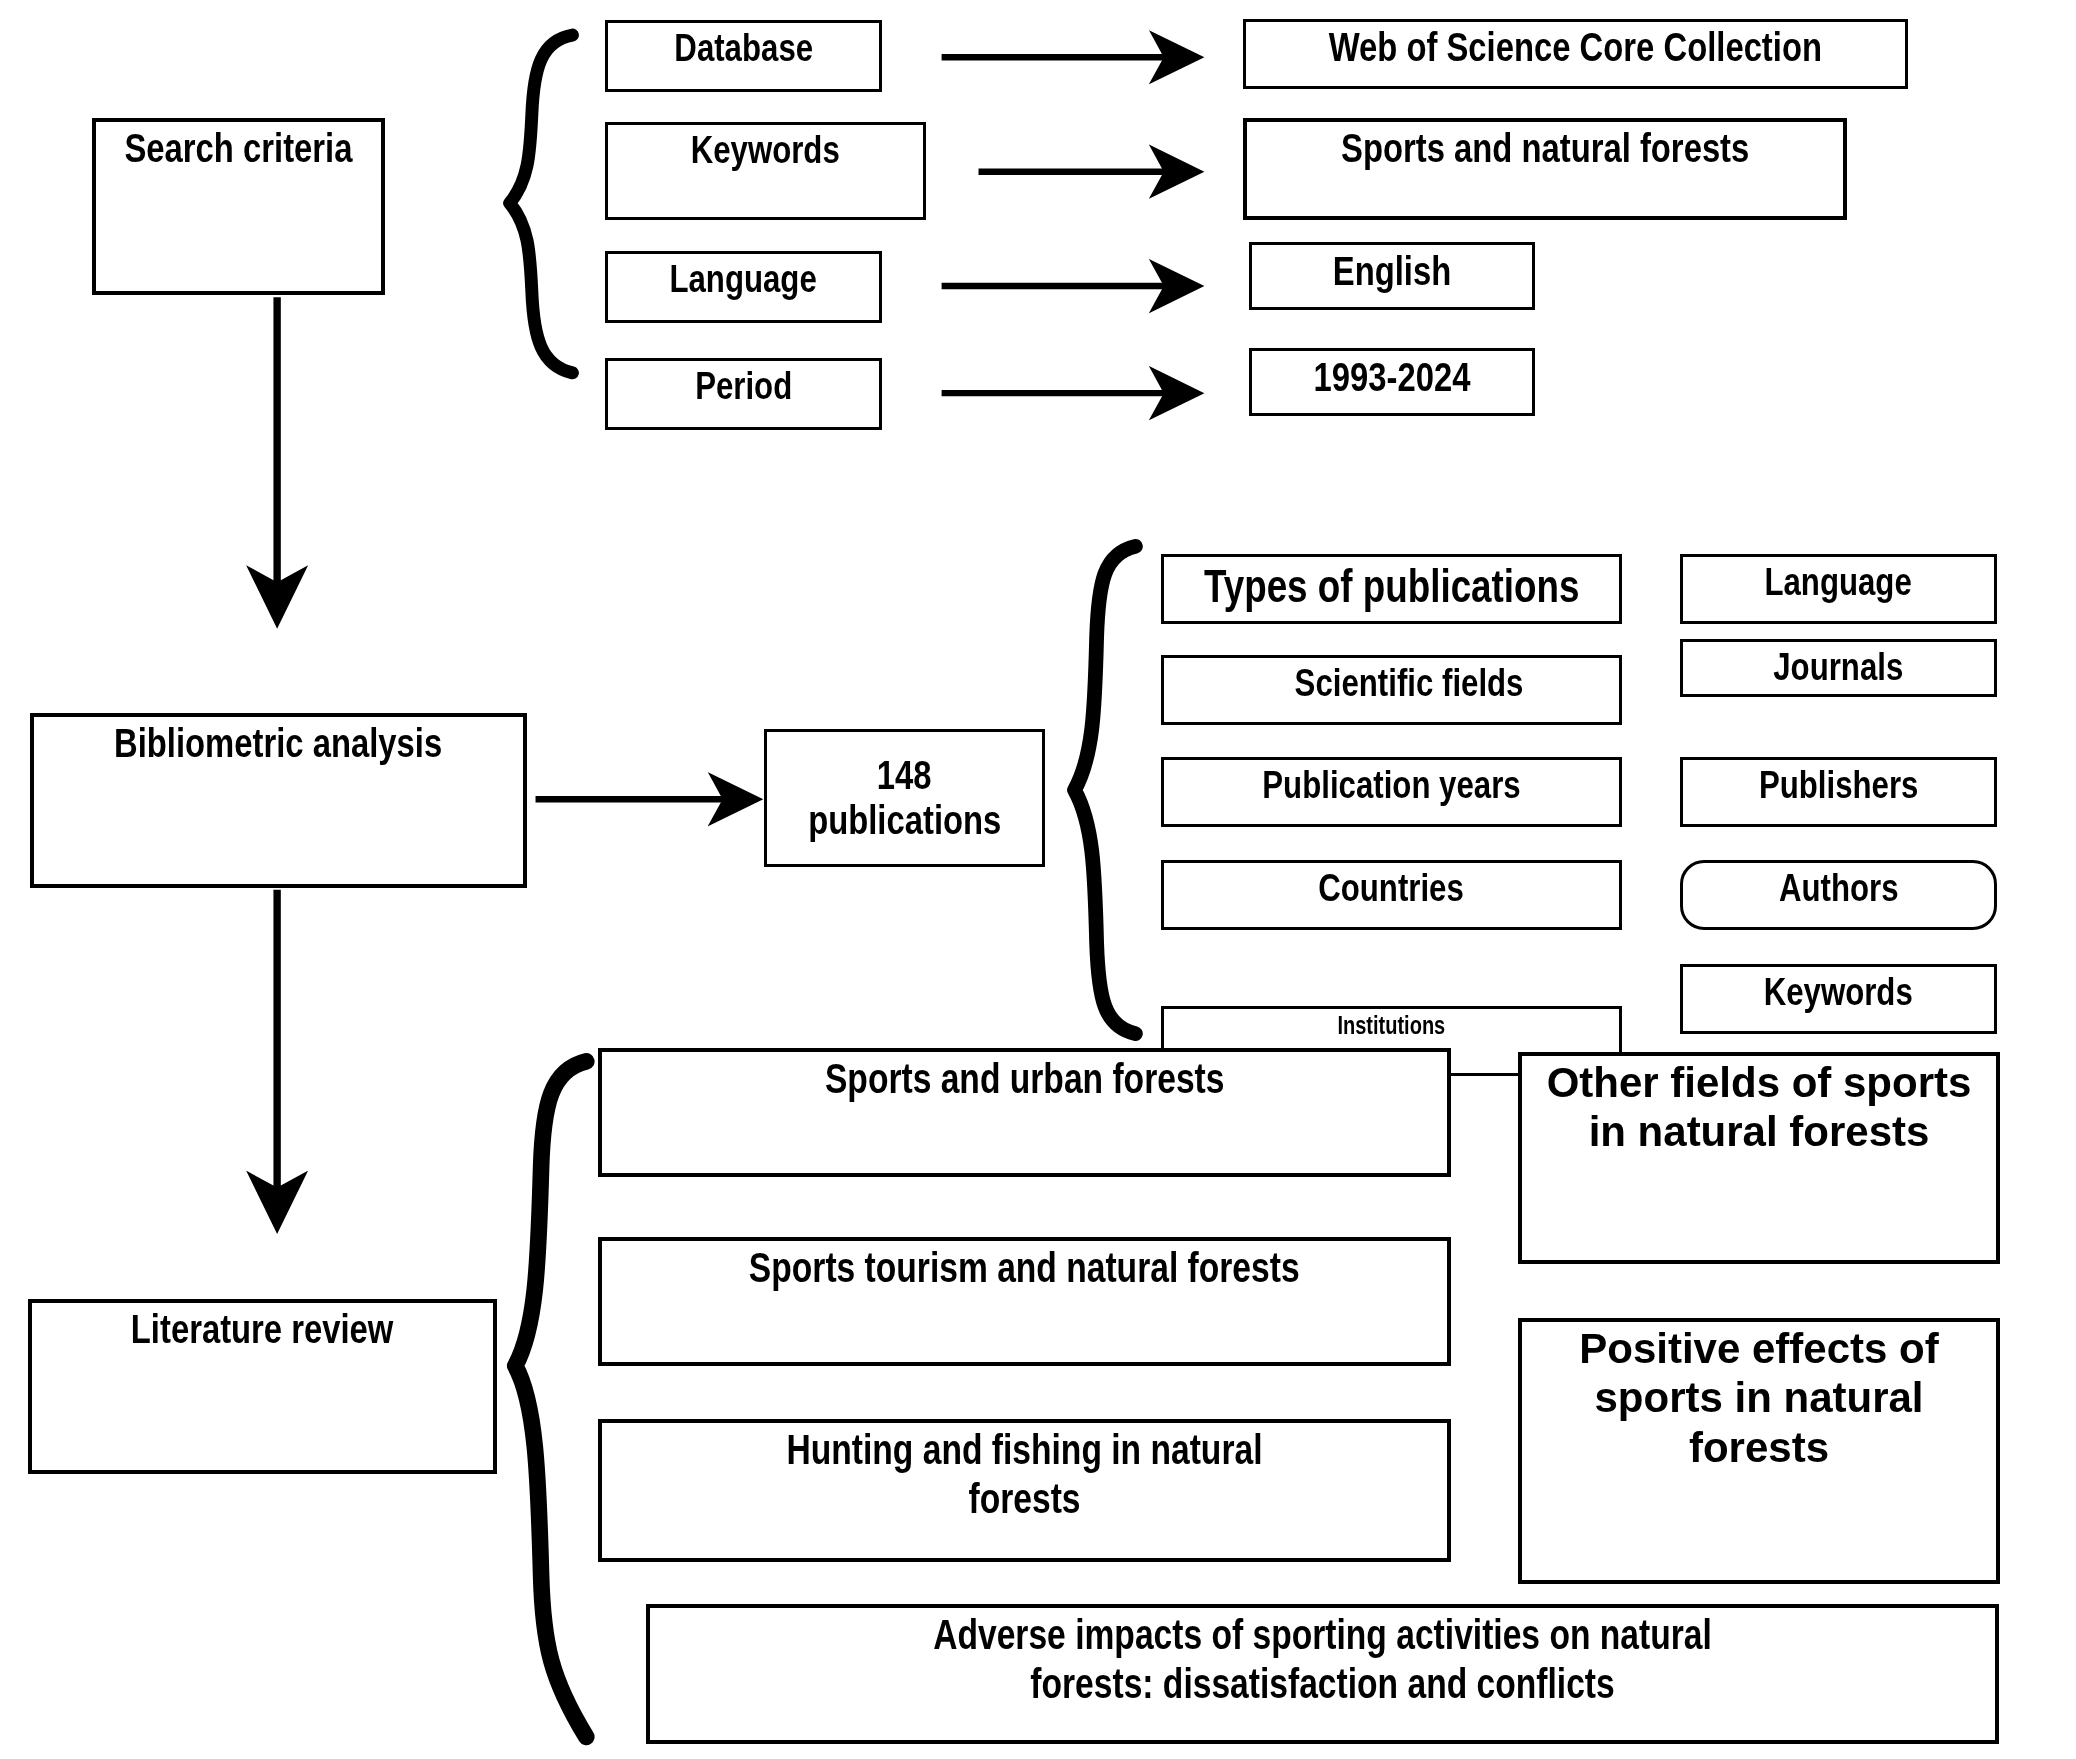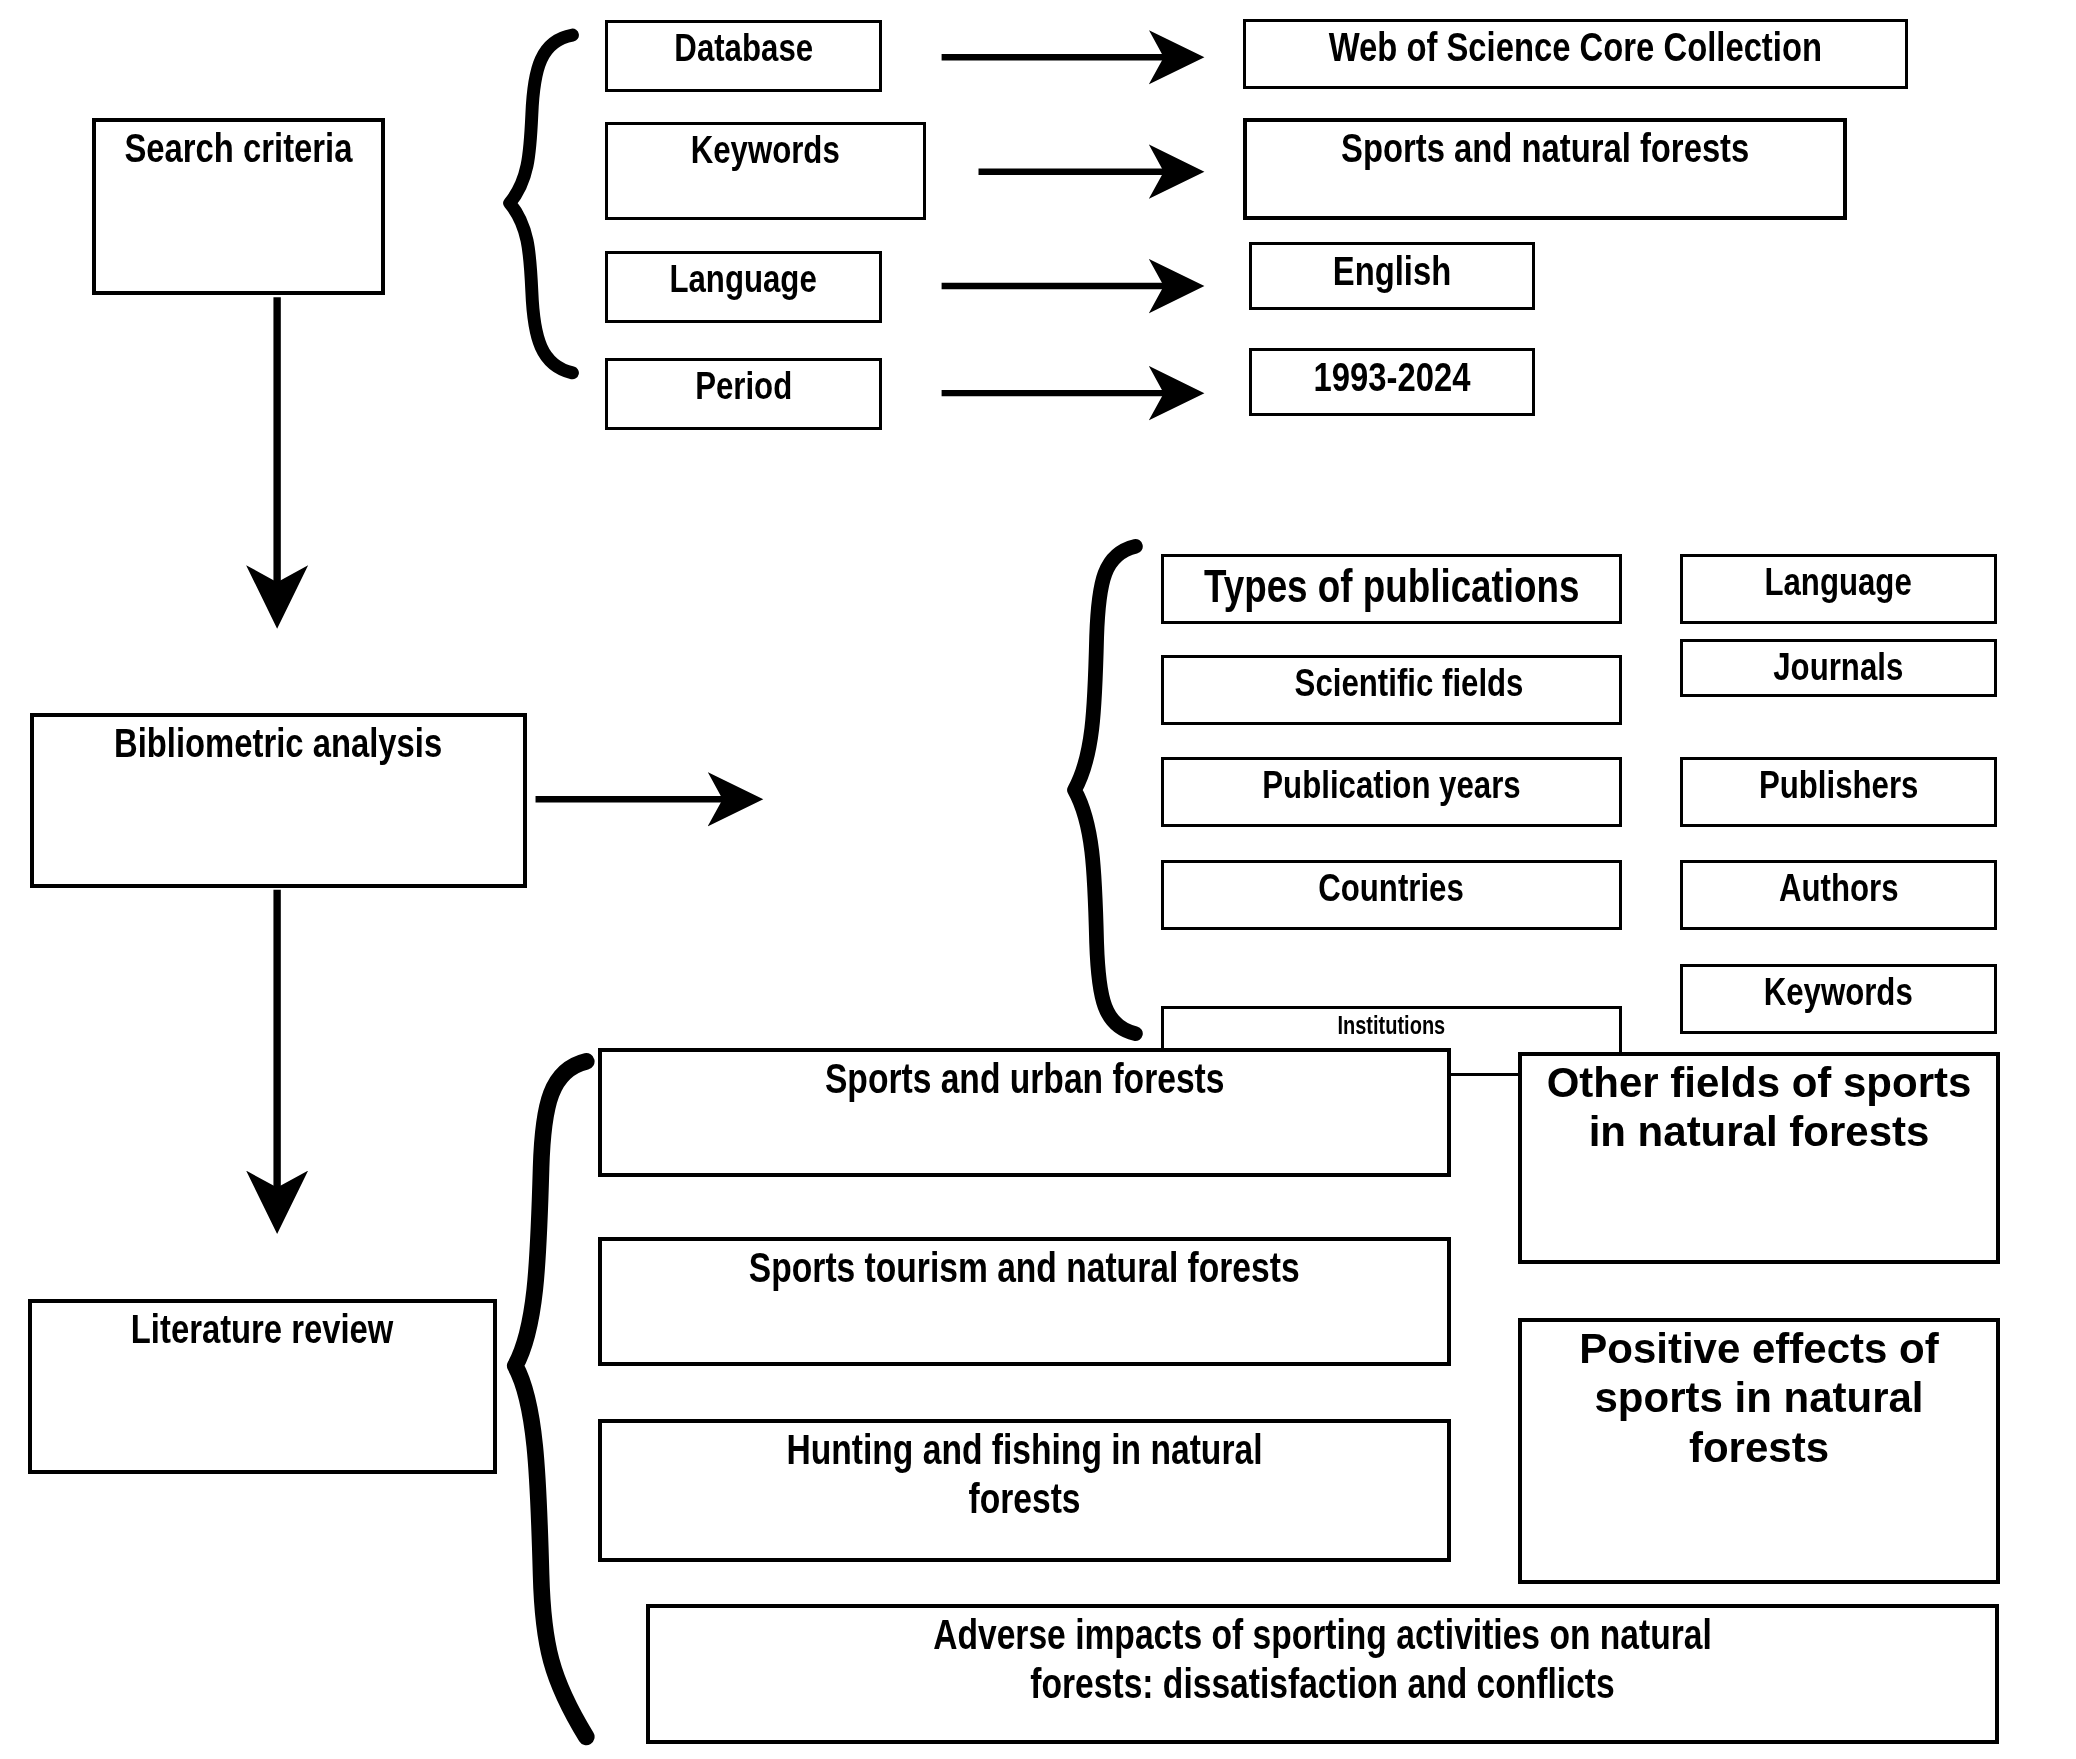--- a/index.html
+++ b/index.html
@@ -98,20 +98,26 @@
   </div>
 
   <div class="box" style="left:1249px; top:242px; width:286px; height:68px; font-size:41px;">
     <span class="cond">English</span>
   </div>
 
   <div class="box" style="left:1249px; top:348px; width:286px; height:68px; font-size:41px;">
     <span class="cond">1993-2024</span>
   </div>
 
+  <div style="position:absolute; left:764px; top:729px; width:281px; height:138px; box-sizing:border-box;
+              border:3.7px solid #000; background:#fff; display:flex; flex-direction:column;
+              align-items:center; justify-content:center; line-height:1.1; font-weight:bold; font-size:41px;">
+    <span class="cond">148</span>
+    <span class="cond">publications</span>
+  </div>
 
   <div class="box" style="left:1161px; top:554px; width:461px; height:70px; font-size:46px;">
     <span class="cond">Types of publications</span>
   </div>
   <div class="box" style="left:1161px; top:655px; width:461px; height:70px; font-size:39px;padding-left:44px;">
     <span class="cond">Scientific fields</span>
   </div>
   <div class="box" style="left:1161px; top:757px; width:461px; height:70px; font-size:39px;">
     <span class="cond">Publication years</span>
   </div>
@@ -124,21 +130,21 @@
 
   <div class="box" style="left:1680px; top:554px; width:317px; height:70px; font-size:39px;">
     <span class="cond">Language</span>
   </div>
   <div class="box" style="left:1680px; top:639px; width:317px; height:58px; font-size:39px;">
     <span class="cond">Journals</span>
   </div>
   <div class="box" style="left:1680px; top:757px; width:317px; height:70px; font-size:39px;">
     <span class="cond">Publishers</span>
   </div>
-  <div class="box" style="left:1680px; top:860px; width:317px; height:70px; font-size:39px;">
+  <div class="box" style="left:1680px; top:860px; width:317px; height:70px; font-size:39px;border-radius:24px;">
     <span class="cond">Authors</span>
   </div>
   <div class="box" style="left:1680px; top:964px; width:317px; height:70px; font-size:39px;">
     <span class="cond">Keywords</span>
   </div>
 
   <div class="box thick" style="left:598px; top:1048px; width:853px; height:129px; font-size:42px;">
     <span class="cond">Sports and urban forests</span>
   </div>
 

